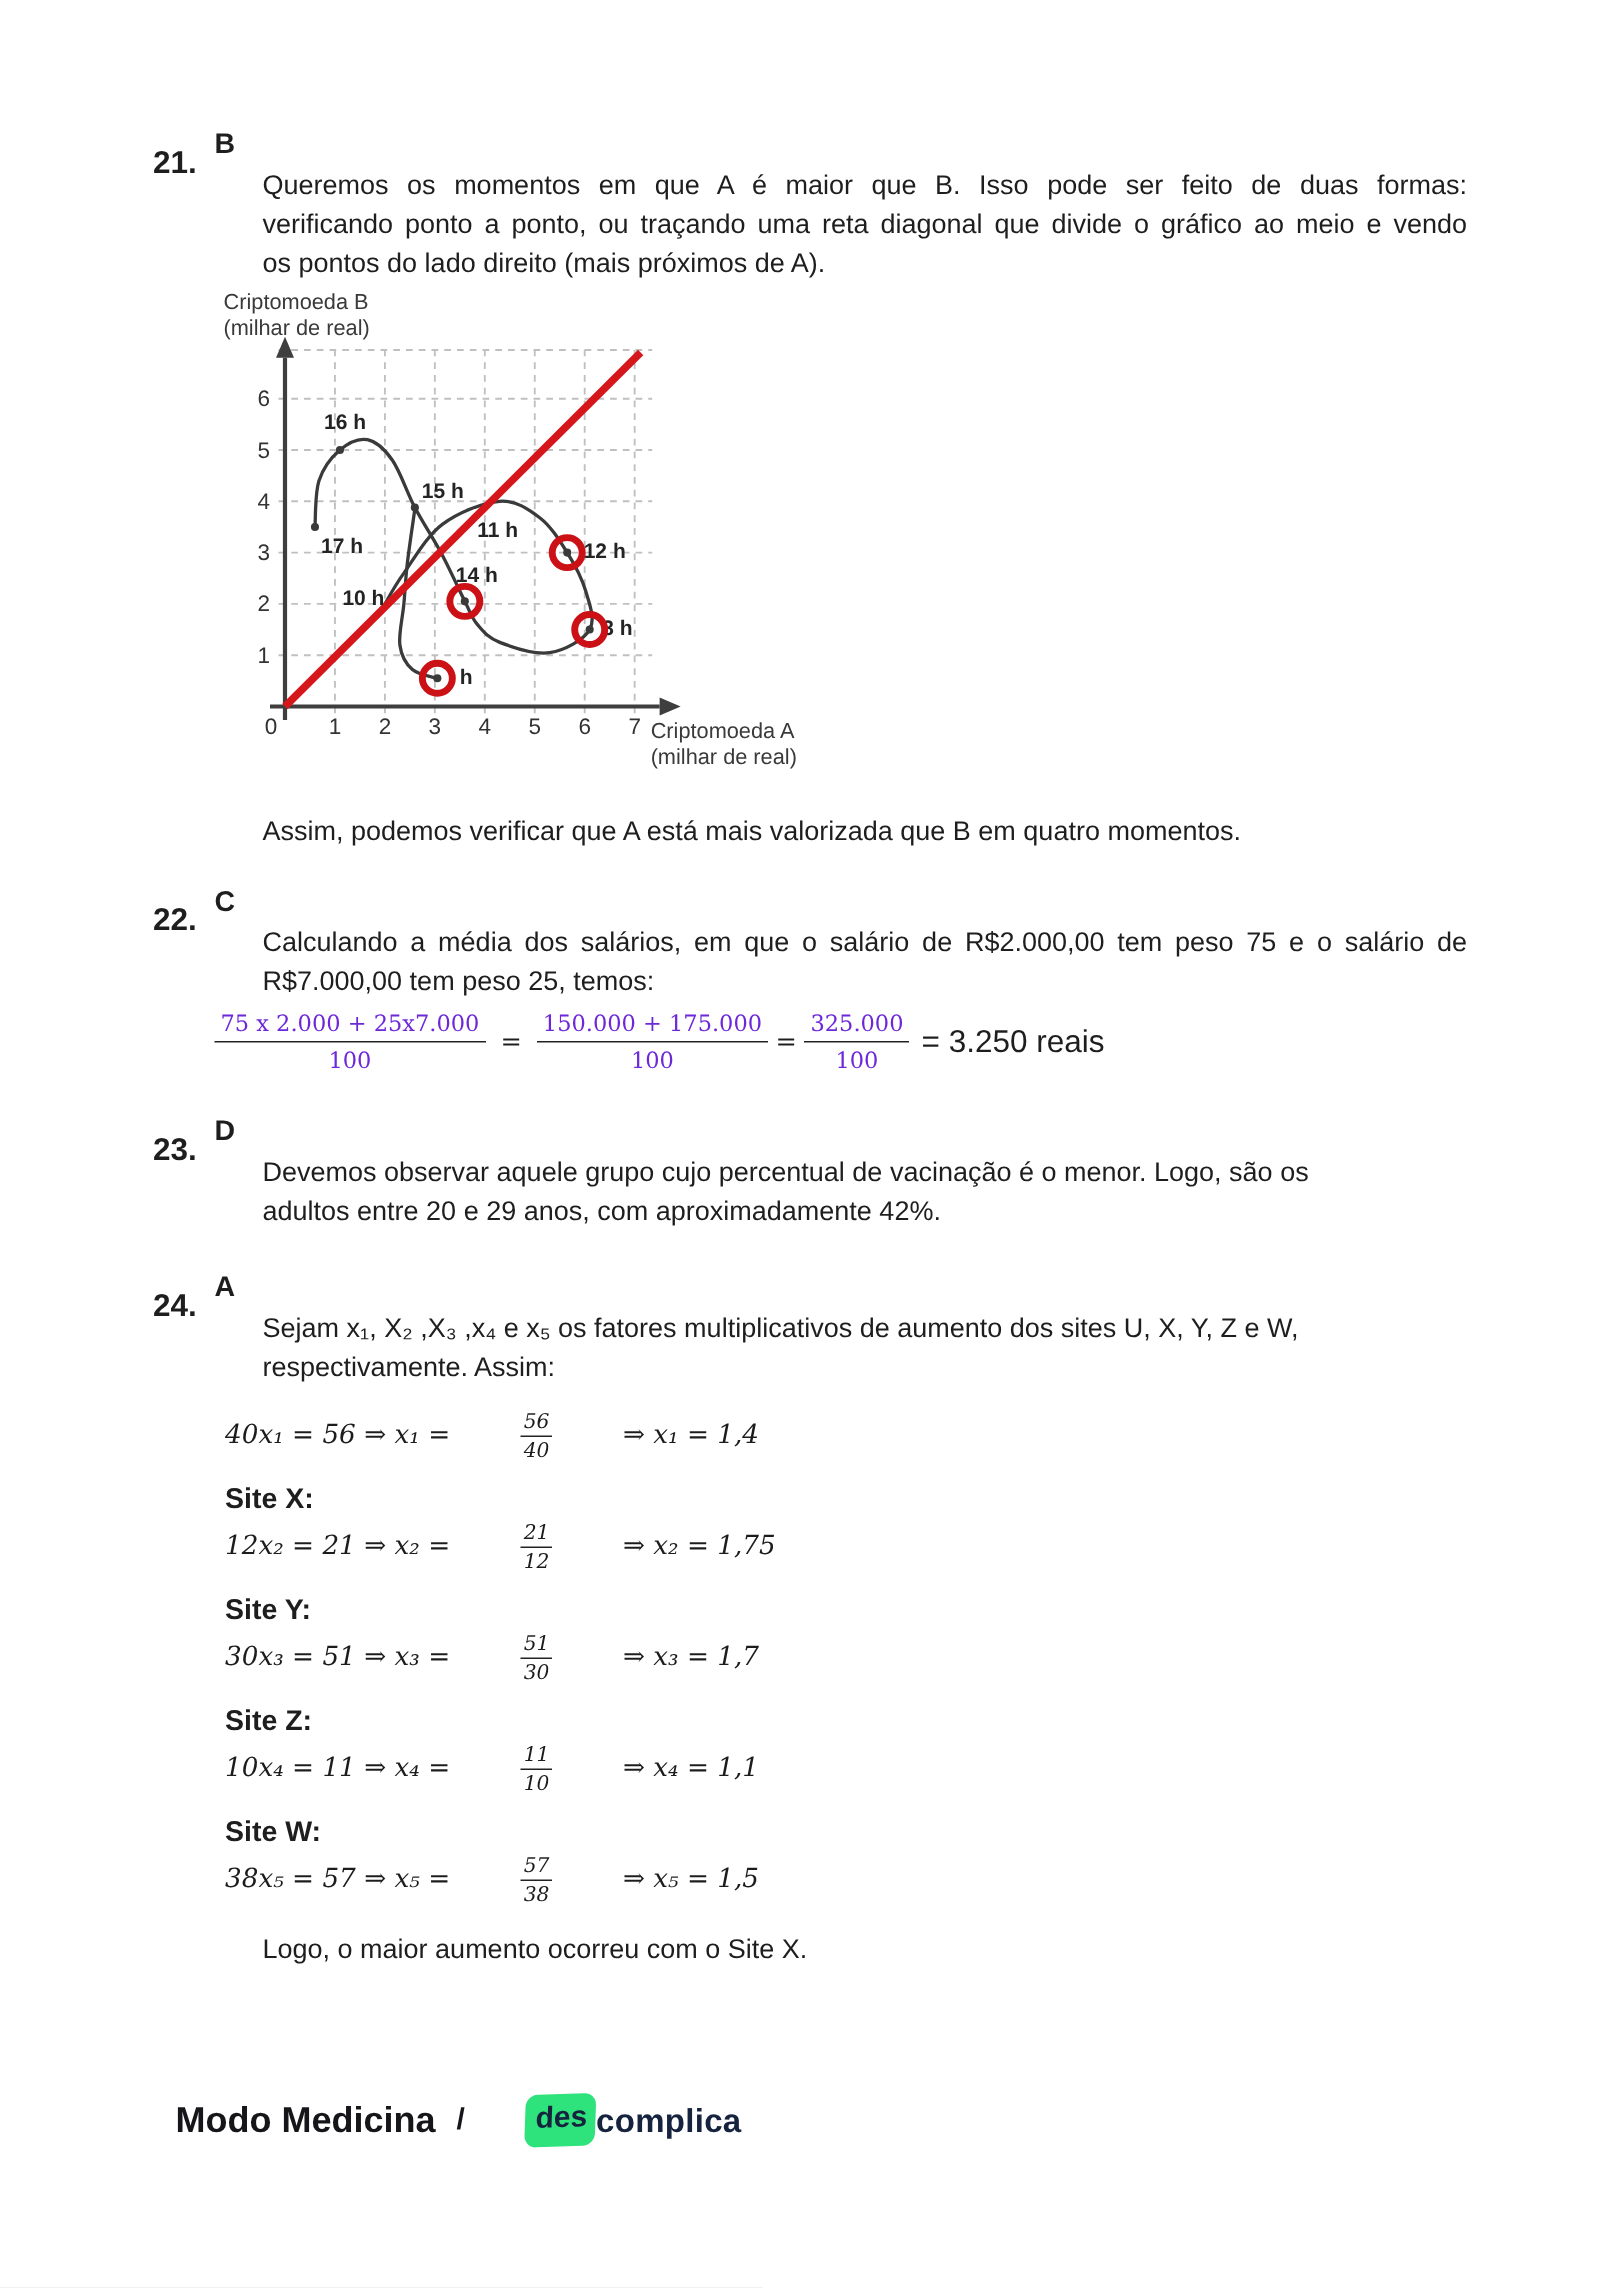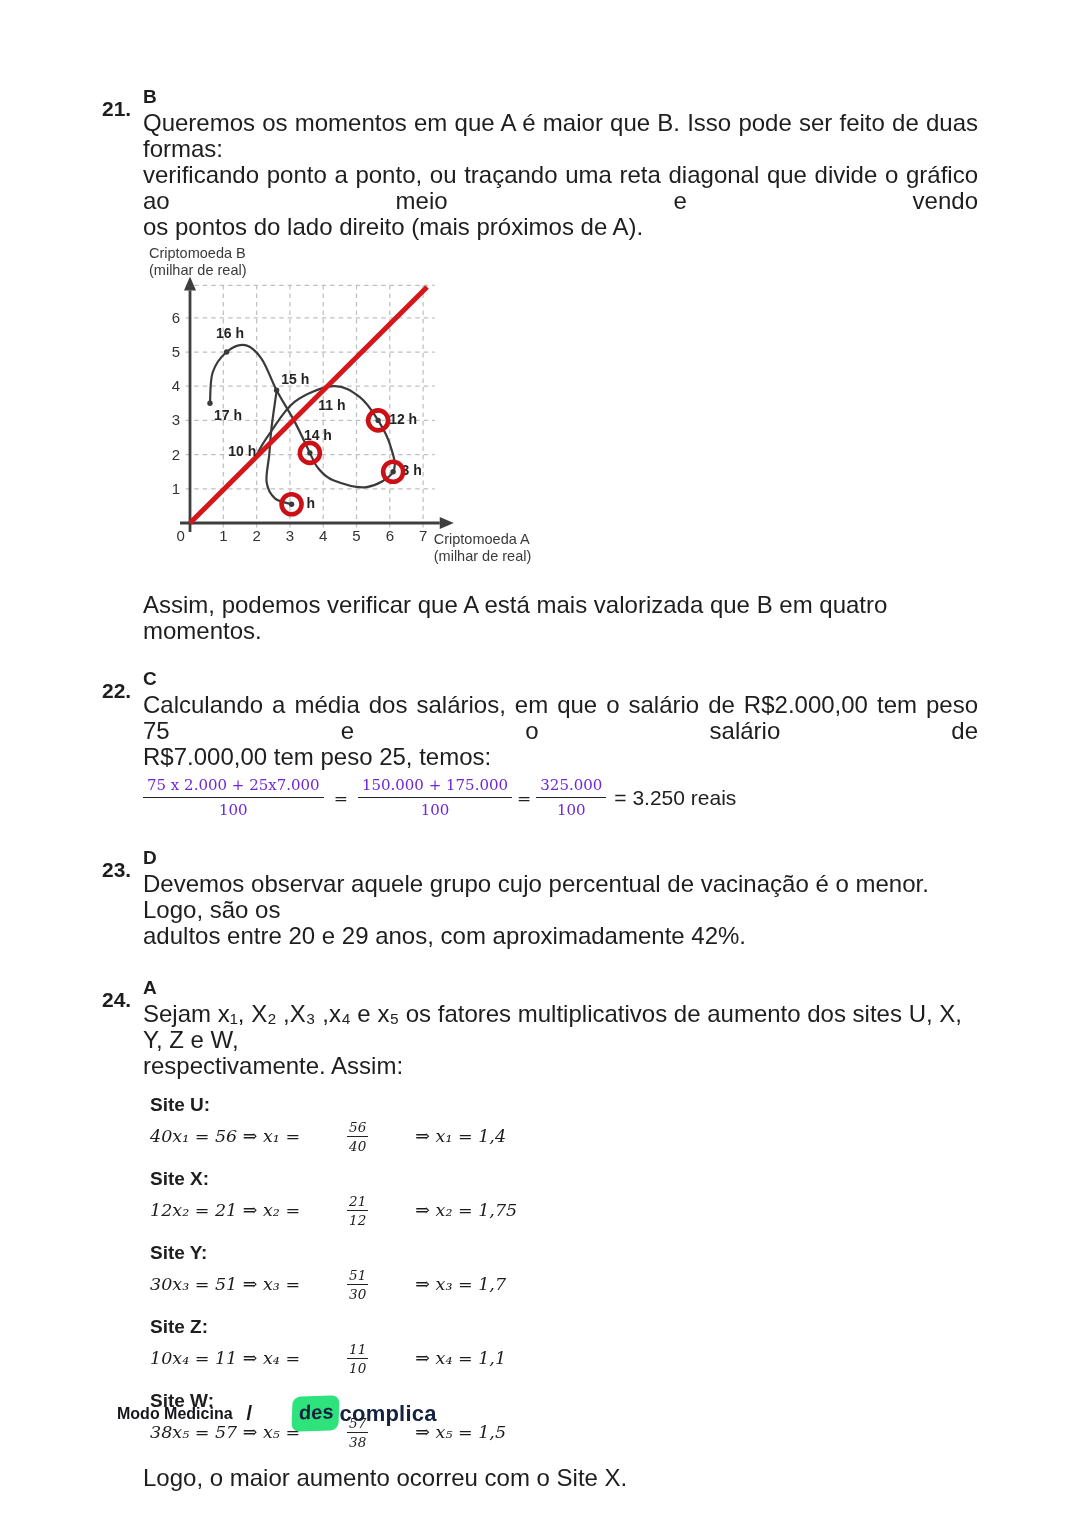--- a/index.html
+++ b/index.html
@@ -11,21 +11,21 @@
     font-family:"Liberation Sans","DejaVu Sans",sans-serif;
     color:#1e1e1e;
     box-sizing:border-box;
     padding:84px 102px 0 102px;
     overflow:hidden;
   }
   .q{display:flex;margin:0;}
   .qnum{width:41px;flex:0 0 41px;font-weight:bold;font-size:21px;line-height:26px;margin-top:12px;}
   .qbody{flex:1;min-width:0;}
   .qletter{font-weight:bold;font-size:19px;line-height:26px;}
-  .pline{font-size:24px;line-height:26px;}
+  .pline{font-size:18px;line-height:26px;margin-left:32px;}
   .fill{text-align:justify;text-align-last:justify;}
   .q + .q{margin-top:22px;}
   .conclusion{margin-top:12px;}
 
   
   .chart-wrap{margin:4px 0 0 4px;}
   svg text{font-family:"Liberation Sans","DejaVu Sans",sans-serif;}
   .grid{stroke:#c0c0c0;stroke-width:1.25;stroke-dasharray:4.5 4;fill:none;}
   .axis{stroke:#3e3e3e;stroke-width:2.8;fill:none;}
   .axisfill{fill:#3e3e3e;}
@@ -51,21 +51,21 @@
   .site{margin-bottom:12px;}
   .site-label{font-weight:bold;font-size:19px;line-height:24px;color:#1e1e1e;}
   .site-eq{font-family:"DejaVu Serif","Liberation Serif",serif;font-style:italic;
            font-size:17.5px;line-height:38px;color:#1c1c1c;display:flex;align-items:center;gap:40px;}
   .sfrac{display:inline-block;text-align:center;font-size:13.5px;line-height:normal;margin:0 7px;}
   .sfrac .fnum{display:block;border-bottom:1.3px solid #222;padding:0 2px 1px 2px;}
   .sfrac .fden{display:block;padding-top:1px;}
 
   
   .footer{position:absolute;left:117px;top:1396px;display:flex;align-items:center;}
-  .brand{font-weight:bold;font-size:16px;color:#15151a;}
+  .brand{font-weight:bold;font-size:24px;color:#15151a;}
   .slash{font-weight:bold;font-size:20px;color:#15151a;margin:0 16px 0 14px;}
   .logo{display:flex;align-items:center;margin-left:24px;}
   .logo-des{display:inline-block;background:#2ee27c;color:#15233f;font-weight:bold;font-size:20px;
             padding:5px 6px 7px 7px;border-radius:8px;transform:rotate(-2deg) skewX(-4deg);}
   .logo-rest{font-weight:bold;font-size:22px;color:#15233f;margin-left:0px;letter-spacing:0.2px;}
 </style>
 </head>
 <body>
 
 <div class="page">
@@ -183,21 +183,20 @@
 
   <div class="q" style="margin-top:26px;">
     <div class="qnum">24.</div>
     <div class="qbody">
       <div class="qletter">A</div>
       <div class="pline">Sejam x₁, X₂ ,X₃ ,x₄ e x₅ os fatores multiplicativos de aumento dos sites U, X, Y, Z e W,</div>
       <div class="pline">respectivamente. Assim:</div>
 
       <div class="sites">
         <div class="site">
-          <div class="site-label">Site U:</div>
           <div class="site-eq">
             <span>40x₁ = 56 ⇒ x₁ =</span>
             <span class="sfrac">
                 <span class="fnum">56</span>
                 <span class="fden">40</span>
               </span>
             <span>⇒ x₁ = 1,4</span>
           </div>
         </div>
         <div class="site">

